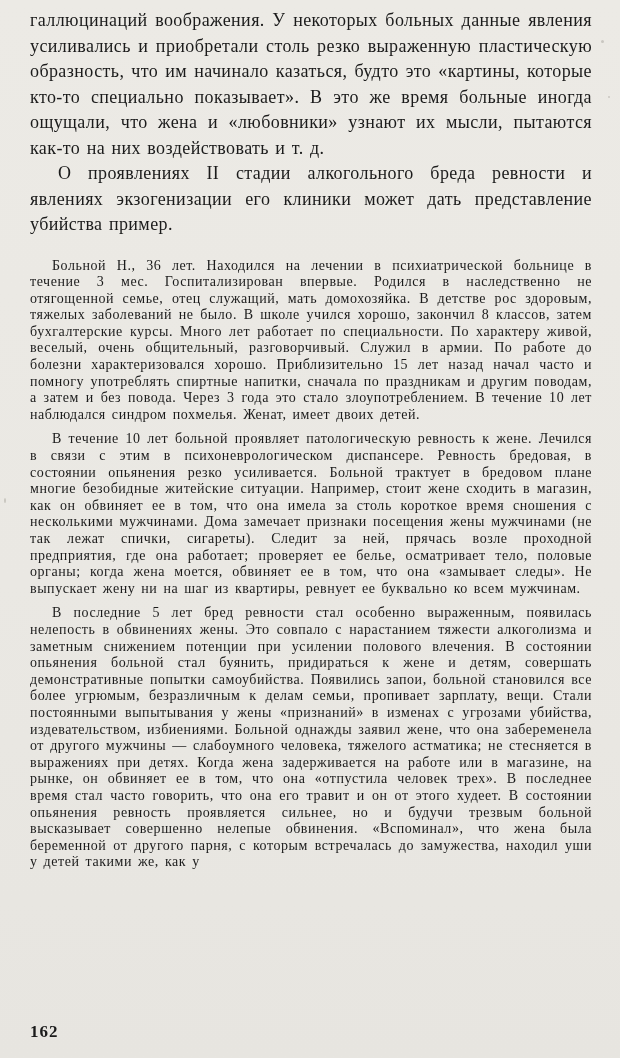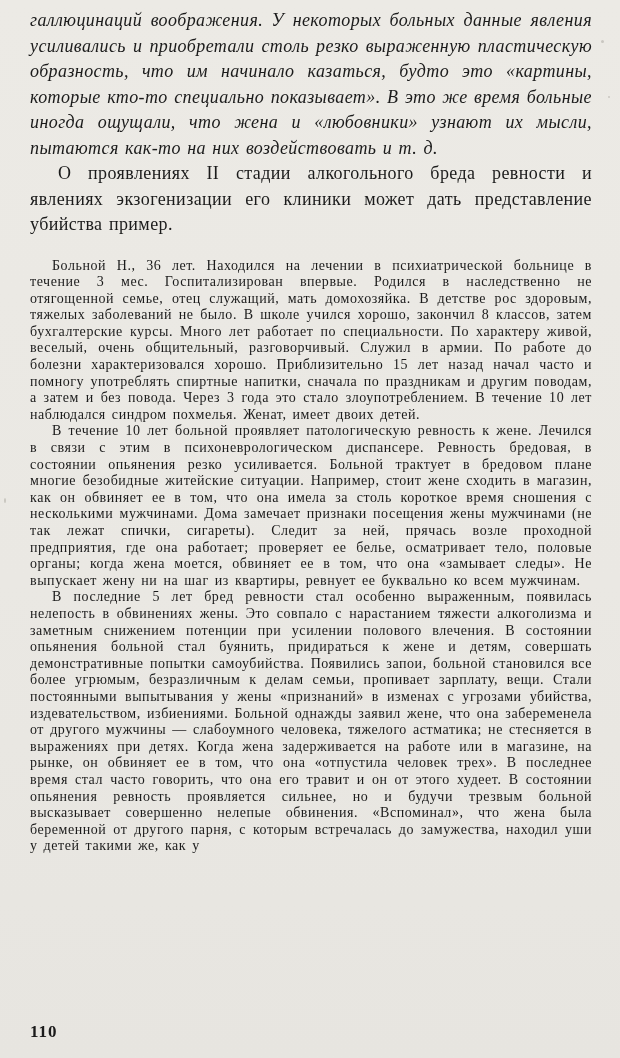--- a/index.html
+++ b/index.html
@@ -31,30 +31,30 @@
     font-size: 18px;
     line-height: 25.5px;
     letter-spacing: 0.4px;
     word-spacing: 1.5px;
   }
   p.small {
     font-size: 14px;
     line-height: 16.6px;
     letter-spacing: 0.55px;
     word-spacing: 2px;
+    margin-top: 8px;
   }
   .indent {
     text-indent: 28px;
   }
   .indent-sm {
     text-indent: 22px;
   }
   .no-indent {
     text-indent: 0;
-    font-style: italic;
   }
   .case-block {
     margin-top: 20px;
   }
   .page-number {
     position: absolute;
     left: 30px;
     bottom: 16px;
     font-size: 17px;
     font-weight: bold;
@@ -91,15 +91,15 @@
 
       <p class="small indent-sm">Больной Н., 36 лет. Находился на лечении в психиатрической больнице в течение 3 мес. Госпитализирован впервые. Родился в наследственно не отягощенной семье, отец служащий, мать домохозяйка. В детстве рос здоровым, тяжелых заболеваний не было. В школе учился хорошо, закончил 8 классов, затем бухгалтерские курсы. Много лет работает по специальности. По характеру живой, веселый, очень общительный, разговорчивый. Служил в армии. По работе до болезни характеризовался хорошо. Приблизительно 15 лет назад начал часто и помногу употреблять спиртные напитки, сначала по праздникам и другим поводам, а затем и без повода. Через 3 года это стало злоупотреблением. В течение 10 лет наблюдался синдром похмелья. Женат, имеет двоих детей.</p>
 
       <p class="small indent-sm">В течение 10 лет больной проявляет патологическую ревность к жене. Лечился в связи с этим в психоневрологическом диспансере. Ревность бредовая, в состоянии опьянения резко усиливается. Больной трактует в бредовом плане многие безобидные житейские ситуации. Например, стоит жене сходить в магазин, как он обвиняет ее в том, что она имела за столь короткое время сношения с несколькими мужчинами. Дома замечает признаки посещения жены мужчинами (не так лежат спички, сигареты). Следит за ней, прячась возле проходной предприятия, где она работает; проверяет ее белье, осматривает тело, половые органы; когда жена моется, обвиняет ее в том, что она «замывает следы». Не выпускает жену ни на шаг из квартиры, ревнует ее буквально ко всем мужчинам.</p>
 
       <p class="small indent-sm">В последние 5 лет бред ревности стал особенно выраженным, появилась нелепость в обвинениях жены. Это совпало с нарастанием тяжести алкоголизма и заметным снижением потенции при усилении полового влечения. В состоянии опьянения больной стал буянить, придираться к жене и детям, совершать демонстративные попытки самоубийства. Появились запои, больной становился все более угрюмым, безразличным к делам семьи, пропивает зарплату, вещи. Стали постоянными выпытывания у жены «признаний» в изменах с угрозами убийства, издевательством, избиениями. Больной однажды заявил жене, что она забеременела от другого мужчины — слабоумного человека, тяжелого астматика; не стесняется в выражениях при детях. Когда жена задерживается на работе или в магазине, на рынке, он обвиняет ее в том, что она «отпустила человек трех». В последнее время стал часто говорить, что она его травит и он от этого худеет. В состоянии опьянения ревность проявляется сильнее, но и будучи трезвым больной высказывает совершенно нелепые обвинения. «Вспоминал», что жена была беременной от другого парня, с которым встречалась до замужества, находил уши у детей такими же, как у</p>
 
     </div>
   </div>
 
-  <div class="page-number">110</div>
+  <div class="page-number">162</div>
 
 </div>
 
 </body></html>

